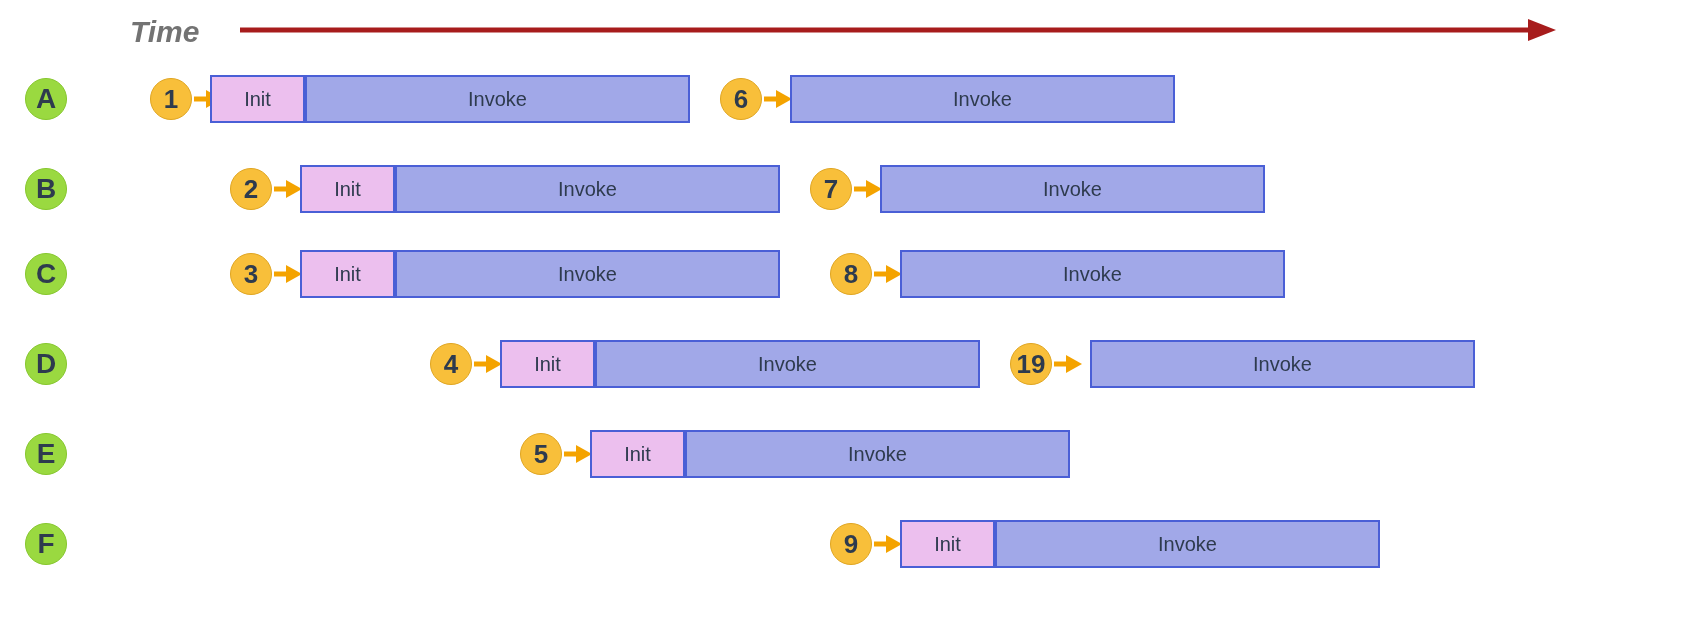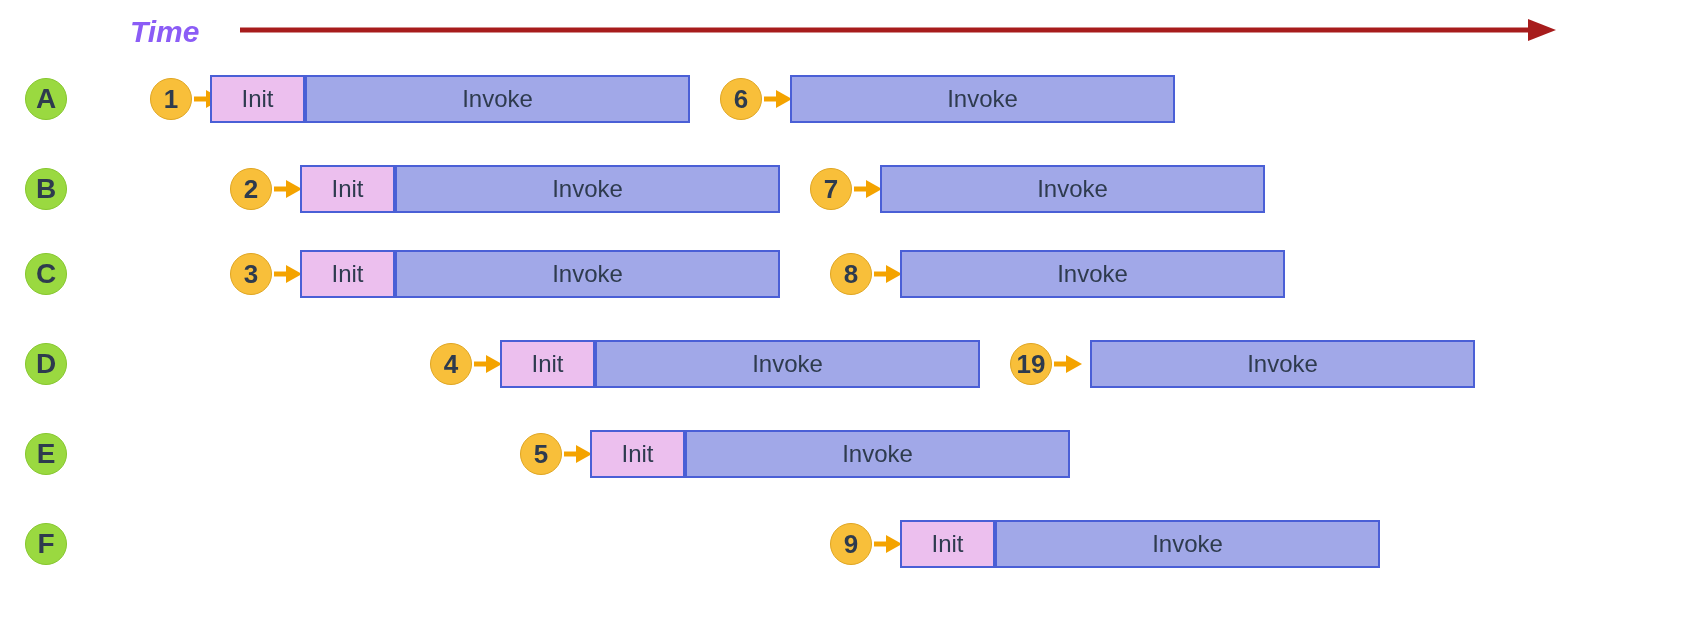--- a/index.html
+++ b/index.html
@@ -11,21 +11,21 @@
   .stage {
     position: relative;
     width: 1690px;
     height: 640px;
   }
   .time-label {
     position: absolute;
     font-style: italic;
     font-weight: 700;
     font-size: 30px;
-    color: #8b5cf6;
+    color: #737373;
   }
   .time-arrow {
     position: absolute;
   }
 
   .lane {
     position: absolute;
     left: 0;
     width: 100%;
     height: 50px;
@@ -67,21 +67,21 @@
     position: absolute;
   }
   .box {
     position: absolute;
     height: 48px;
     border: 2px solid #4a5fd6;
     box-sizing: border-box;
     display: flex;
     align-items: center;
     justify-content: center;
-    font-size: 24px;
+    font-size: 20px;
     color: #2e3b4e;
   }
   .box.init {
     background: #ecbfee;
   }
   .box.invoke {
     background: #a1a8e8;
   }
 </style>
 </head>

